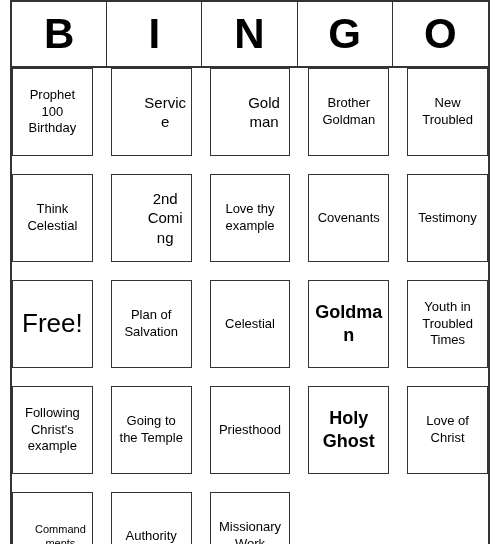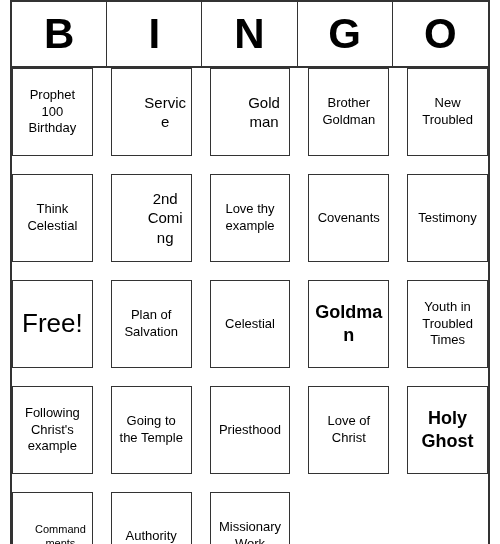--- a/index.html
+++ b/index.html
@@ -85,19 +85,19 @@
       <div class="bingo-cell">Covenants</div>
       <div class="bingo-cell">Testimony</div>
       <div class="bingo-cell free">Free!</div>
       <div class="bingo-cell">Plan of Salvation</div>
       <div class="bingo-cell">Celestial</div>
       <div class="bingo-cell large-text">Goldman</div>
       <div class="bingo-cell">Youth in Troubled Times</div>
       <div class="bingo-cell">Following Christ's example</div>
       <div class="bingo-cell">Going to the Temple</div>
       <div class="bingo-cell">Priesthood</div>
+      <div class="bingo-cell large-text">Holy Ghost</div>
       <div class="bingo-cell">Love of Christ</div>
-      <div class="bingo-cell large-text">Holy Ghost</div>
       <div class="bingo-cell" style="font-size: 11px; padding-left: 20px;">Commandments</div>
       <div class="bingo-cell">Authority</div>
       <div class="bingo-cell">Missionary Work</div>
     </div>
 </div>
 
 </body></html>

